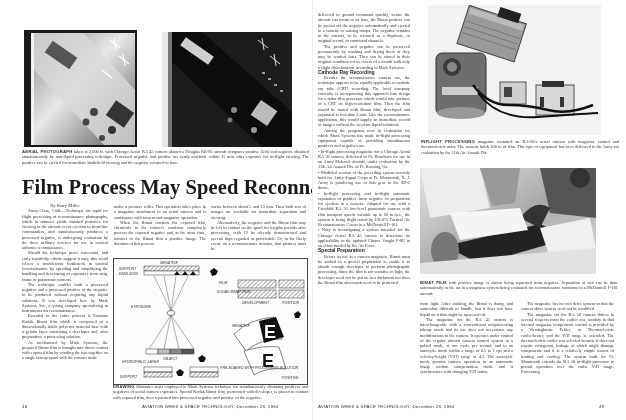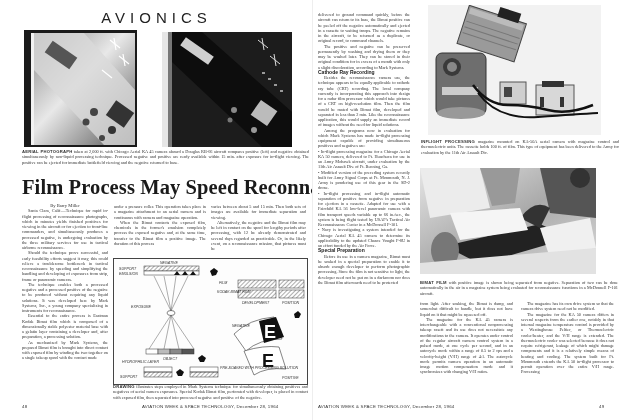--- a/index.html
+++ b/index.html
@@ -18,21 +18,20 @@
   .byline{text-align:center;font-size:4.6px;margin-bottom:3px;text-indent:0 !important;}
   .subhead{font-family:"Liberation Sans",sans-serif;font-weight:bold;font-size:5px;margin:3px 0 2px 0;text-indent:0 !important;color:#222;}
   .folio{position:absolute;top:404px;font-family:"Liberation Sans",sans-serif;font-size:4.4px;color:#333;letter-spacing:.2px;}
   .diagram{position:absolute;left:113px;top:258px;width:193px;height:125px;border:1px solid #444;background:#fdfdfd;}
   .dlabel{font-family:"Liberation Sans",sans-serif;font-style:italic;font-size:3.6px;fill:#333;}
 </style>
 </head>
 <body>
 
 <div class="page left">
-  <div class="section-head">AVIONICS</div>
 
   <div class="photo" style="left:24px;top:30px;width:113px;height:117px;background:#111;">
     <svg width="113" height="117" viewBox="0 0 113 117">
       <defs>
         <linearGradient id="pg1" x1="0" y1="0" x2="1" y2="1">
           <stop offset="0" stop-color="#888"></stop>
             <stop offset=".45" stop-color="#e8e8e8"></stop>
             <stop offset="1" stop-color="#555"></stop>
         </linearGradient>
       </defs>

